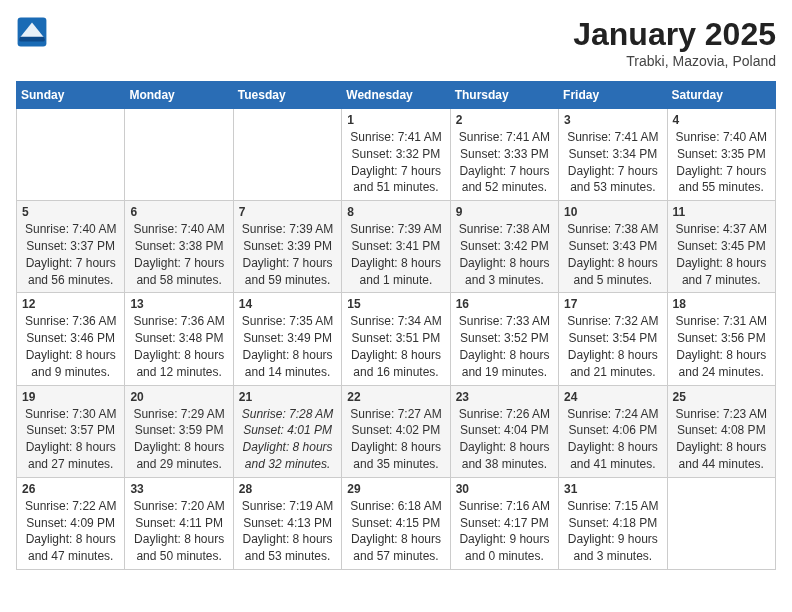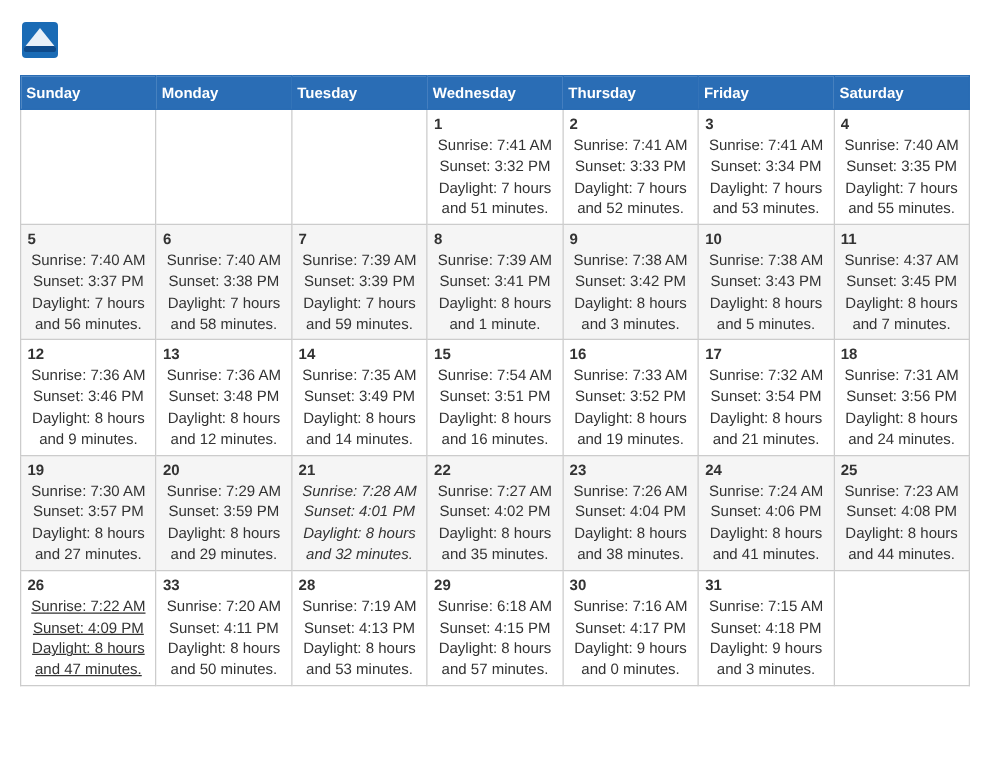--- a/index.html
+++ b/index.html
@@ -97,20 +97,24 @@
 </head>
 <body>
 
 <div class="header">
   <div class="logo">
     <svg class="logo-icon" viewBox="0 0 40 40">
       <rect x="2" y="2" width="36" height="36" rx="4" fill="#1a6bb5"></rect>
       <polygon points="20,8 36,28 4,28" fill="white" opacity="0.9"></polygon>
       <rect x="4" y="26" width="32" height="6" rx="2" fill="#0e4a8a"></rect>
     </svg>
+  </div>
+  <div class="title-block">
+    <div class="month-title">January 2025</div>
+    <div class="location-title">Trabki, Mazovia, Poland</div>
   </div>
 </div>
 
 <table>
   <thead>
     <tr id="weekday-header">
     <th>Sunday</th>
         <th>Monday</th>
         <th>Tuesday</th>
         <th>Wednesday</th>
@@ -207,21 +211,21 @@
 Daylight: 8 hours and 12 minutes.</div>
         </td>
         <td>
           <span class="day-num">14</span>
           <div class="day-info" style="white-space: pre-line;">Sunrise: 7:35 AM
 Sunset: 3:49 PM
 Daylight: 8 hours and 14 minutes.</div>
         </td>
         <td>
           <span class="day-num">15</span>
-          <div class="day-info" style="white-space: pre-line;">Sunrise: 7:54 AM
+          <div class="day-info" style="white-space: pre-line;">Sunrise: 7:34 AM
 Sunset: 3:51 PM
 Daylight: 8 hours and 16 minutes.</div>
         </td>
         <td>
           <span class="day-num">16</span>
           <div class="day-info" style="white-space: pre-line;">Sunrise: 7:33 AM
 Sunset: 3:52 PM
 Daylight: 8 hours and 19 minutes.</div>
         </td>
         <td>
@@ -277,21 +281,21 @@
         <td>
           <span class="day-num">25</span>
           <div class="day-info" style="white-space: pre-line;">Sunrise: 7:23 AM
 Sunset: 4:08 PM
 Daylight: 8 hours and 44 minutes.</div>
         </td>
       </tr>
       <tr>
         <td>
           <span class="day-num">26</span>
-          <div class="day-info" style="white-space: pre-line; text-decoration: underline;">Sunrise: 7:22 AM
+          <div class="day-info" style="white-space: pre-line;">Sunrise: 7:22 AM
 Sunset: 4:09 PM
 Daylight: 8 hours and 47 minutes.</div>
         </td>
         <td>
           <span class="day-num">33</span>
           <div class="day-info" style="white-space: pre-line;">Sunrise: 7:20 AM
 Sunset: 4:11 PM
 Daylight: 8 hours and 50 minutes.</div>
         </td>
         <td>

